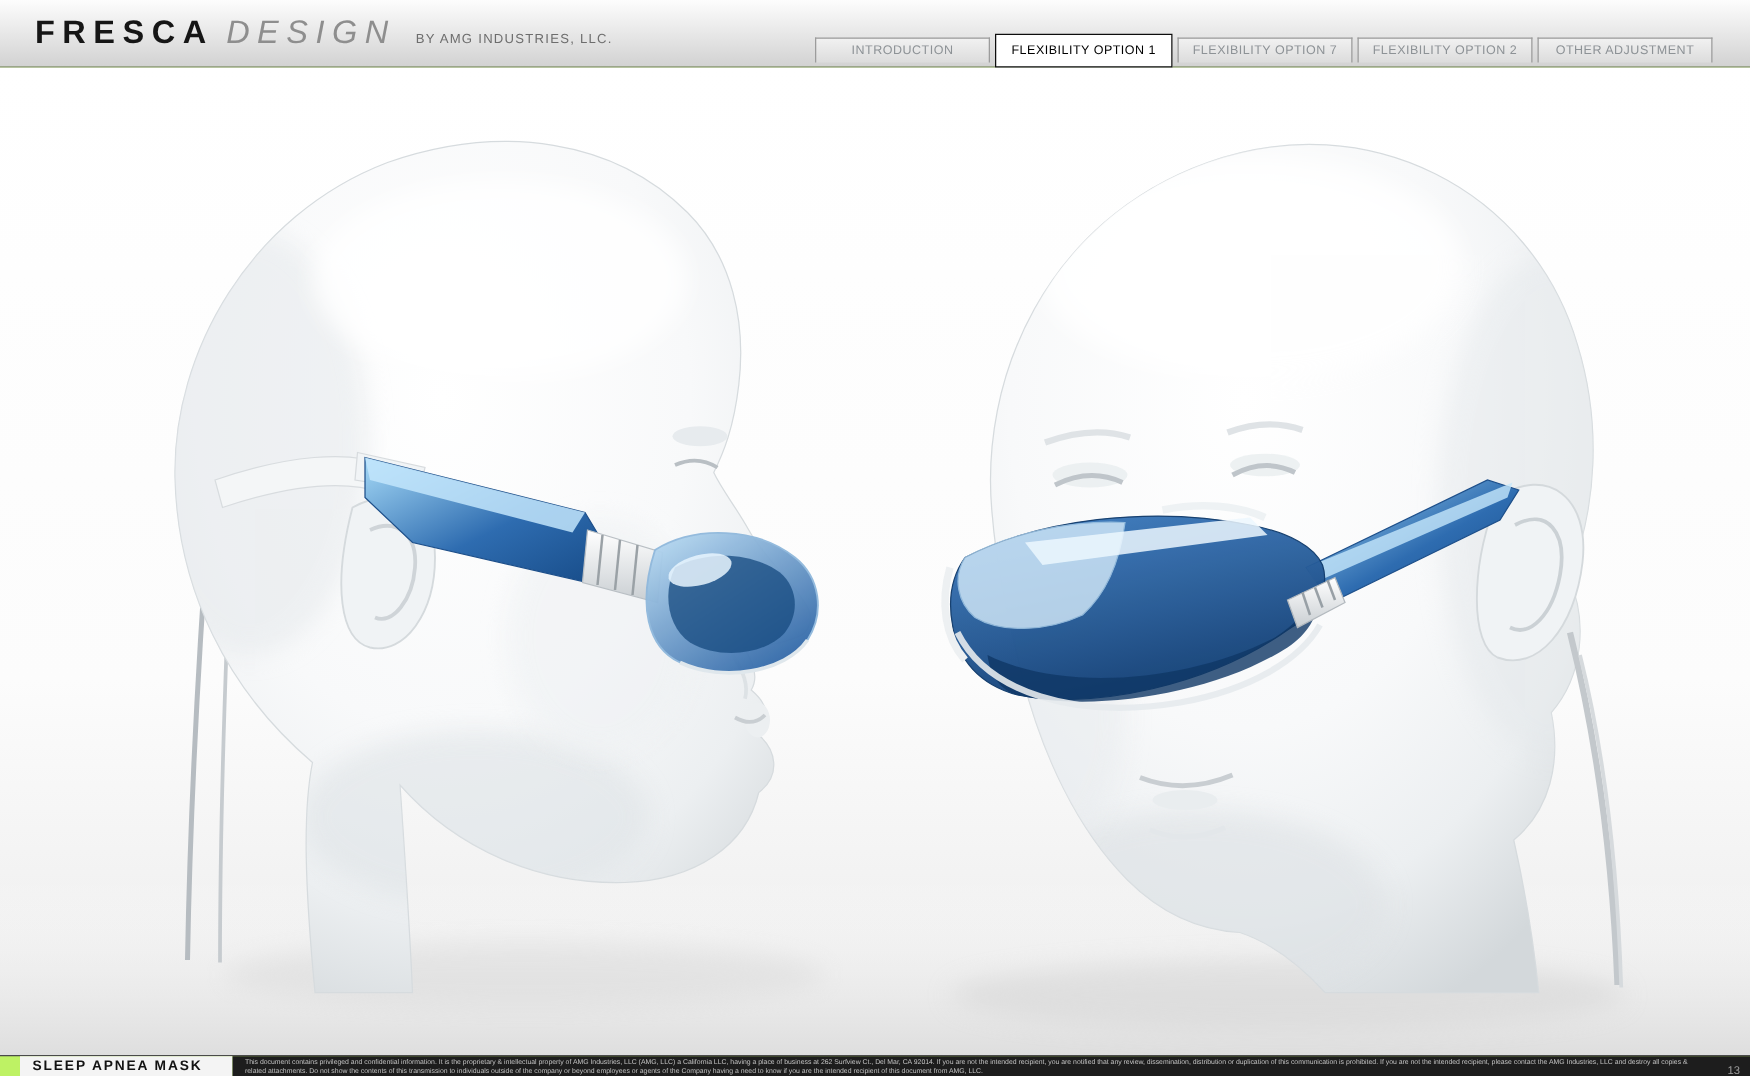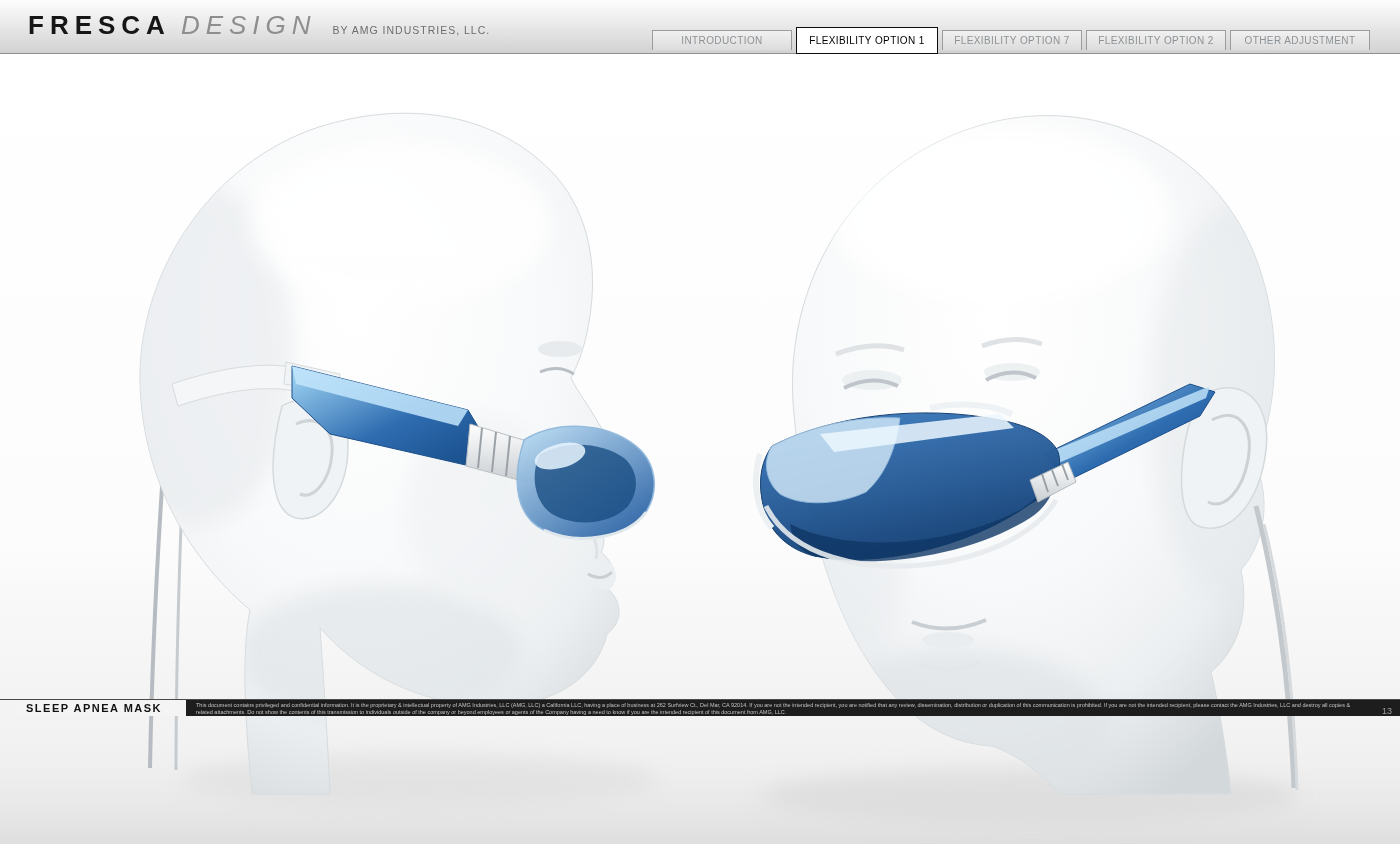--- a/index.html
+++ b/index.html
@@ -1,18 +1,18 @@
 <!DOCTYPE html>
 <html><head>
 <meta charset="utf-8">
 <style>
   * { margin:0; padding:0; box-sizing:border-box; }
   html,body { width:1400px; height:861px; overflow:hidden; background:#fff;
     font-family:"Liberation Sans", sans-serif; }
-  .page { position:relative; width:1400px; height:716px; background:#bef264; }
+  .page { position:relative; width:1400px; height:861px; background:#bef264; }
 
   
   .header { position:absolute; top:0; left:0; width:1400px; height:54px;
     background:linear-gradient(180deg,#fdfdfd 0%,#ececec 40%,#d2d2d2 100%);
     border-bottom:1px solid #8f8f8f; z-index:5; }
   .brand { position:absolute; left:28px; top:10px; display:flex; align-items:baseline; white-space:nowrap; }
   .brand-primary { font-size:26px; font-weight:bold; letter-spacing:6px; color:#161616; }
   .brand-secondary { font-size:26px; font-weight:normal; letter-spacing:6px; color:#8e8e8e; margin-left:10px;font-style:italic; }
   .brand-byline { font-size:10.5px; color:#6d6d6d; letter-spacing:1px; margin-left:16px; }
 

